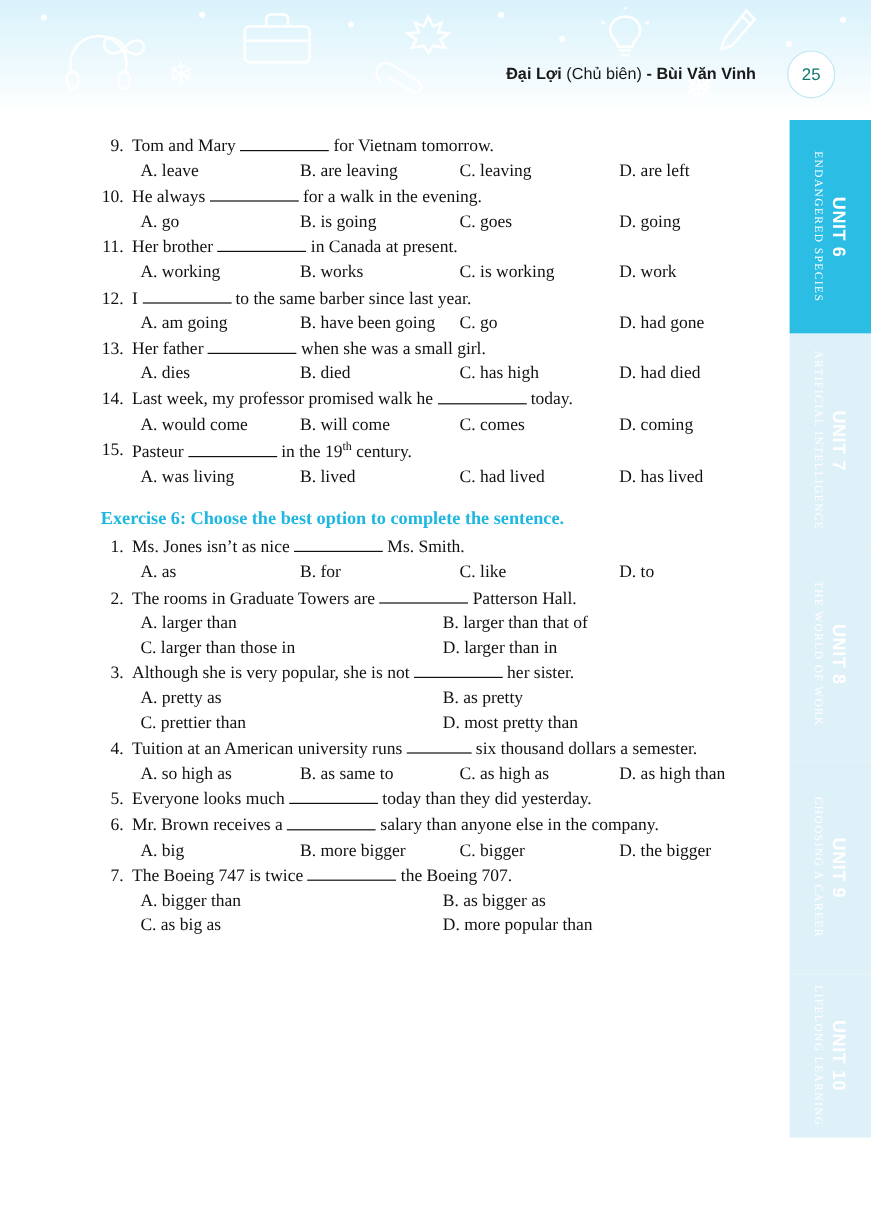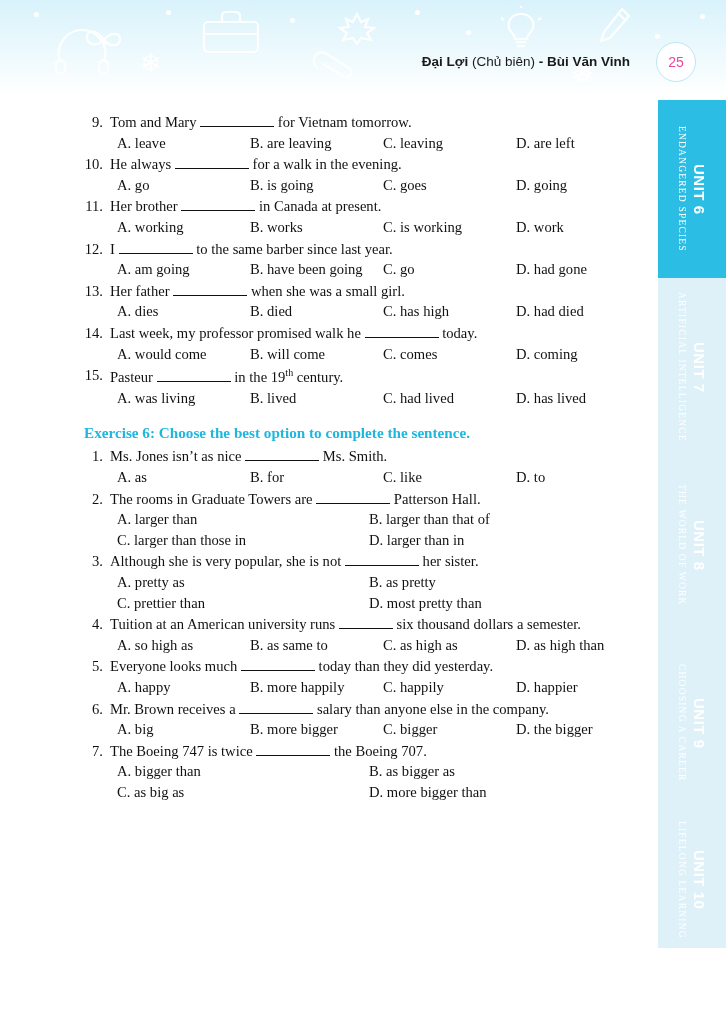--- a/index.html
+++ b/index.html
@@ -56,21 +56,21 @@
   .author-line .reg { font-weight: normal; }
 
   .page-badge {
     position: absolute;
     right: 30px;
     top: 42px;
     width: 40px; height: 40px;
     border-radius: 50%;
     background: #ffffff;
     border: 1.5px solid #bfe6f5;
-    color: #ec4899;
+    color: #0f766e;
     font-size: 14px;
     font-family: "Liberation Sans", sans-serif;
     display: flex;
     align-items: center;
     justify-content: center;
   }
 
   
   .rail {
     position: absolute;
@@ -452,26 +452,20 @@
 
     <div>
       <div class="q">
         <span class="q-num">5.</span>
         <span class="q-text">
           <span>Everyone looks much</span>
           <span class="blank" style="width:74px"></span>
           <span>today than they did yesterday.</span>
         </span>
       </div>
-      <div class="opts c4">
-        <span class="o">A. happy</span>
-        <span class="o">B. more happily</span>
-        <span class="o">C. happily</span>
-        <span class="o">D. happier</span>
-      </div>
     </div>
 
     <div>
       <div class="q">
         <span class="q-num">6.</span>
         <span class="q-text">
           <span>Mr. Brown receives a</span>
           <span class="blank" style="width:74px"></span>
           <span>salary than anyone else in the company.</span>
         </span>
@@ -492,18 +486,18 @@
           <span class="blank" style="width:74px"></span>
           <span>the Boeing 707.</span>
         </span>
       </div>
       <div class="opts c2">
         <span class="o">A. bigger than</span>
         <span class="o">B. as bigger as</span>
       </div>
       <div class="opts c2">
         <span class="o">C. as big as</span>
-        <span class="o">D. more bigger than</span>
+        <span class="o">D. more popular than</span>
       </div>
     </div>
 
   </div>
 </div>
 
 </body></html>

